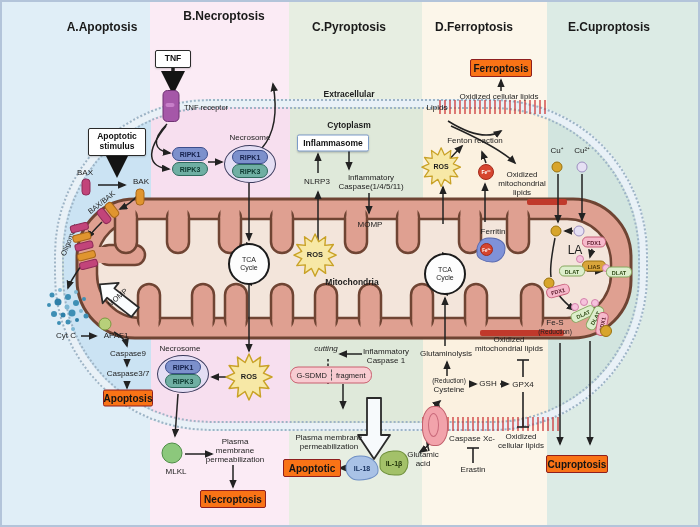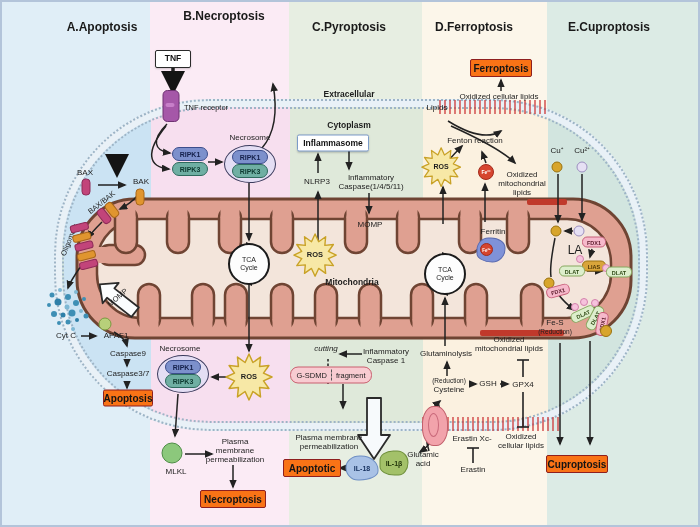--- a/index.html
+++ b/index.html
@@ -278,20 +278,23 @@
     <use href="#star" transform="translate(419,145) scale(0.84)"></use>
 
     <g fill="#1b1b1b">
       <polygon points="244,240 251,243 244,246"></polygon>
         <polygon points="250,278 243,281 250,284"></polygon>
       <polygon points="440,250 447,253 440,256"></polygon>
         <polygon points="446,288 439,291 446,294"></polygon>
     </g>
   </svg>
 
+  <div class="wbox" style="left:115px;top:140px;width:56px;height:26px;">
+    <span class="wrap">Apoptotic stimulus</span>
+    </div>
   <div class="lbl" style="left:83px;top:171px;">BAX</div>
   <div class="vpill bax" style="left:84px;top:185px;width:7px;height:15px;"></div>
   <div class="lbl" style="left:139px;top:180px;">BAK</div>
   <div class="vpill bak" style="left:138px;top:195px;width:7px;height:15px;"></div>
   <div class="lbl" style="left:100px;top:201px;font-size:7.5px;transform:translate(-50%,-50%) rotate(-38deg);">BAX/BAK</div>
   <div style="position:absolute;left:106px;top:211px;transform:translate(-50%,-50%) rotate(-38deg);z-index:6;display:flex;gap:1px;">
     <div class="bax" style="width:7px;height:15px;border-radius:4px;border:1px solid #8E2A57;"></div>
     <div class="bak" style="width:7px;height:15px;border-radius:4px;border:1px solid #A8661A;"></div>
   </div>
   <div class="lbl" style="left:68px;top:238px;font-size:7.5px;transform:translate(-50%,-50%) rotate(-68deg);">Oligomers</div>
@@ -389,21 +392,21 @@
     <span>Oxidized</span><br>
     <span>mitochondrial lipids</span></div>
   <div class="lbl" style="left:447px;top:384px;">
     <span class="sm">(Reduction)</span><br>
     <span>Cysteine</span></div>
   <div class="lbl" style="left:486px;top:382px;">GSH</div>
   <div class="lbl" style="left:521px;top:383px;">GPX4</div>
   <div class="recept" style="left:433px;top:424px;width:24px;height:38px;background:#F2A3AB;border:1.5px solid #C2606C;border-radius:45%;">
     <div style="position:absolute;left:5px;top:6px;width:11px;height:24px;border:1.5px solid #C9697A;border-radius:50%;box-sizing:border-box;"></div>
     </div>
-  <div class="lbl" style="left:470px;top:437px;">Erastin Xc-</div>
+  <div class="lbl" style="left:470px;top:437px;">Caspase Xc-</div>
   <div class="lbl" style="left:421px;top:458px;">
     <span>Glutamic</span><br>
     <span>acid</span></div>
   <div class="lbl" style="left:471px;top:468px;">Erastin</div>
   <div class="lbl" style="left:519px;top:440px;">
     <span>Oxidized</span><br>
     <span>cellular lipids</span></div>
 
   <div class="lbl" style="left:555px;top:149px;">Cu⁺</div>
   <div class="circ gold" style="left:555px;top:165px;width:11px;height:11px;"></div>

